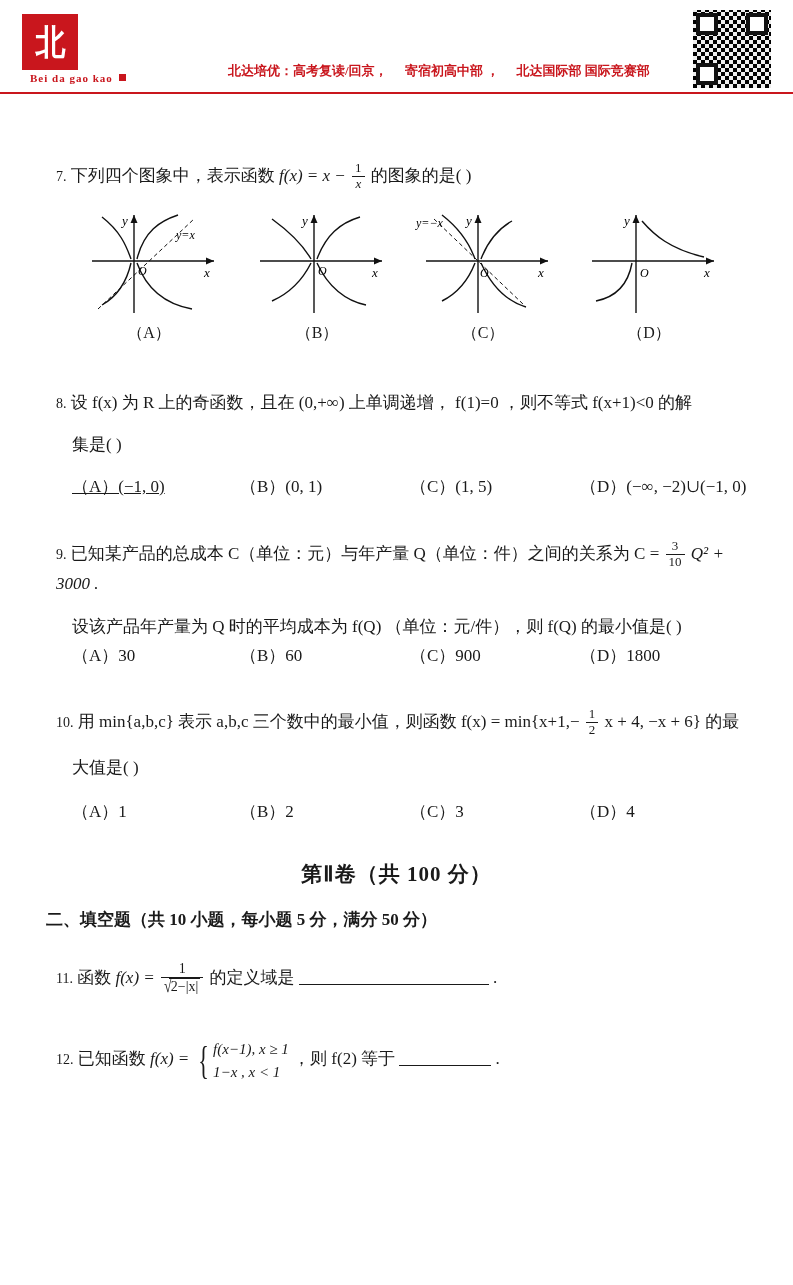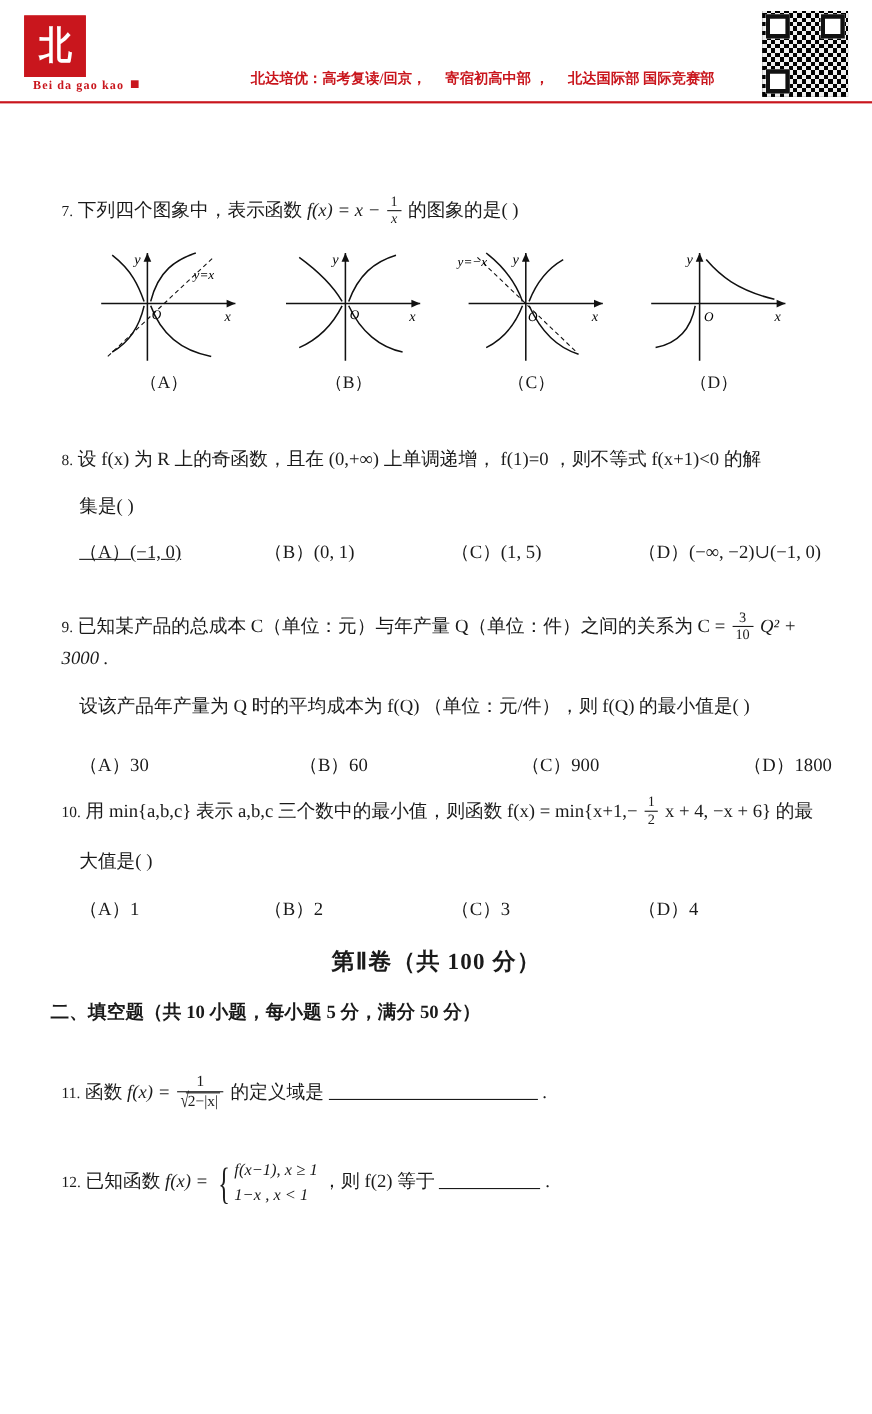--- a/index.html
+++ b/index.html
@@ -58,21 +58,21 @@
     content:"";position:absolute;width:22px;height:22px;background:#fff;
     box-shadow:inset 0 0 0 4px #111;
   }
   .qr::before{left:3px;top:3px;}
   .qr::after{right:3px;top:3px;}
   .qr-bl{position:absolute;left:3px;bottom:3px;width:22px;height:22px;background:#fff;box-shadow:inset 0 0 0 4px #111;}
 
   
   .content{position:absolute;left:0;top:100px;width:793px;}
   .q{position:relative;margin:0 0 0 0;padding:0;}
-  .qline{font-size:17px;line-height:1.5;margin-top:15px;}
+  .qline{font-size:17px;line-height:1.5;}
   .num{font-size:14px;}
   .it{font-style:italic;font-family:"Liberation Serif",serif;}
   .opt-row{display:flex;font-size:17px;margin-top:6px;}
   .opt{flex:0 0 auto;}
 
   
   .frac{display:inline-block;vertical-align:middle;text-align:center;font-size:13px;line-height:1.15;margin:0 2px;position:relative;top:-1px;}
   .frac .n{display:block;border-bottom:1px solid #1a1a1a;padding:0 3px;}
   .frac .d{display:block;padding:0 3px;}
   .sqrt{display:inline-block;border-top:1px solid #1a1a1a;padding:0 2px;margin-left:-2px;}
@@ -224,21 +224,21 @@
       <div class="qline">
         <span class="num">9.</span>
         <span>已知某产品的总成本 C（单位：元）与年产量 Q（单位：件）之间的关系为 C =</span>
         <span class="frac">
           <span class="n">3</span>
           <span class="d">10</span>
         </span>
         <span class="it">Q² + 3000 .</span>
       </div>
       <div class="qline" style="margin-top:18px;margin-left:16px;">设该产品年产量为 Q 时的平均成本为 f(Q) （单位：元/件），则 f(Q) 的最小值是(        )</div>
-      <div class="opt-row" style="margin-top:29px;margin-left:16px;gap:32px;">
+      <div class="opt-row" style="margin-top:4px;margin-left:16px;">
         <div class="opt" style="width:168px;">（A）30</div>
         <div class="opt" style="width:170px;">（B）60</div>
         <div class="opt" style="width:170px;">（C）900</div>
         <div class="opt">（D）1800</div>
       </div>
     </div>
 
     <div class="q" style="position:absolute;left:56px;top:608px;width:700px;">
       <div class="qline">
         <span class="num">10.</span>

